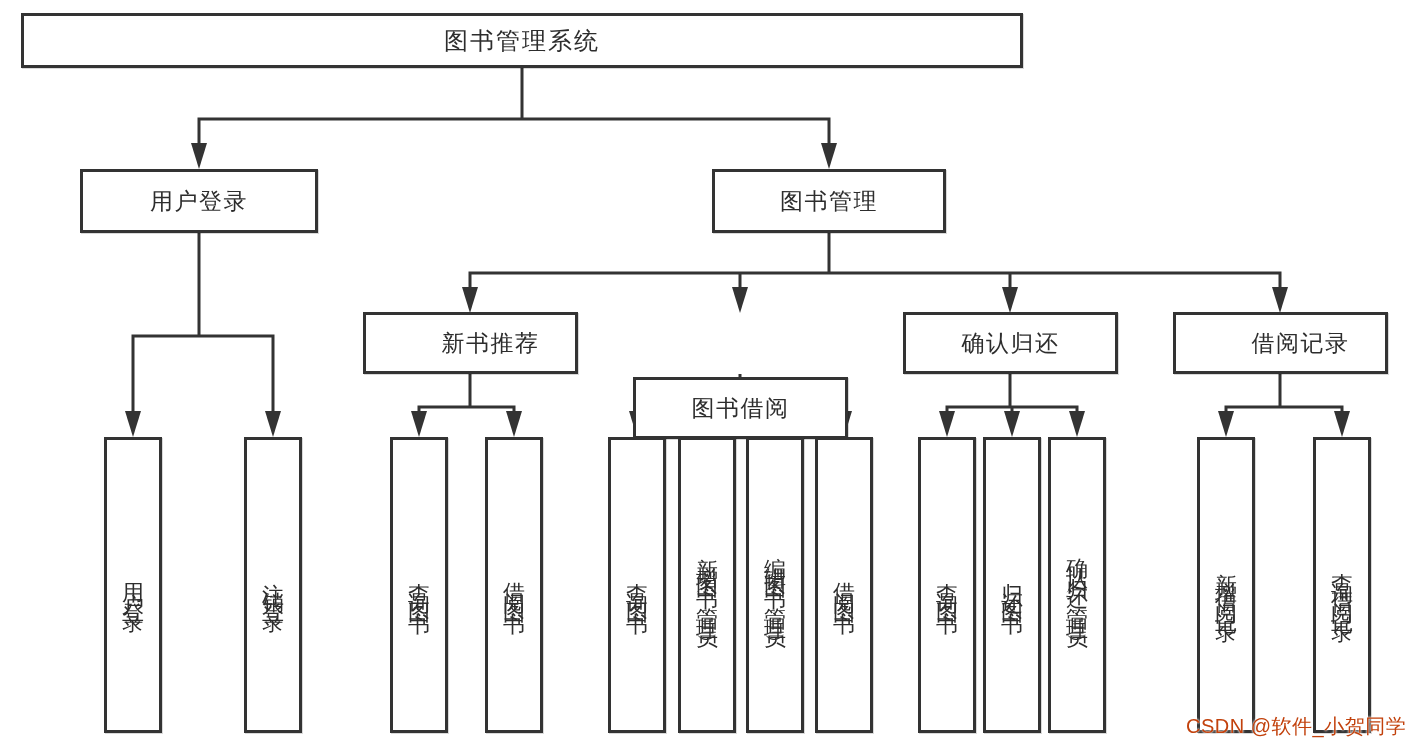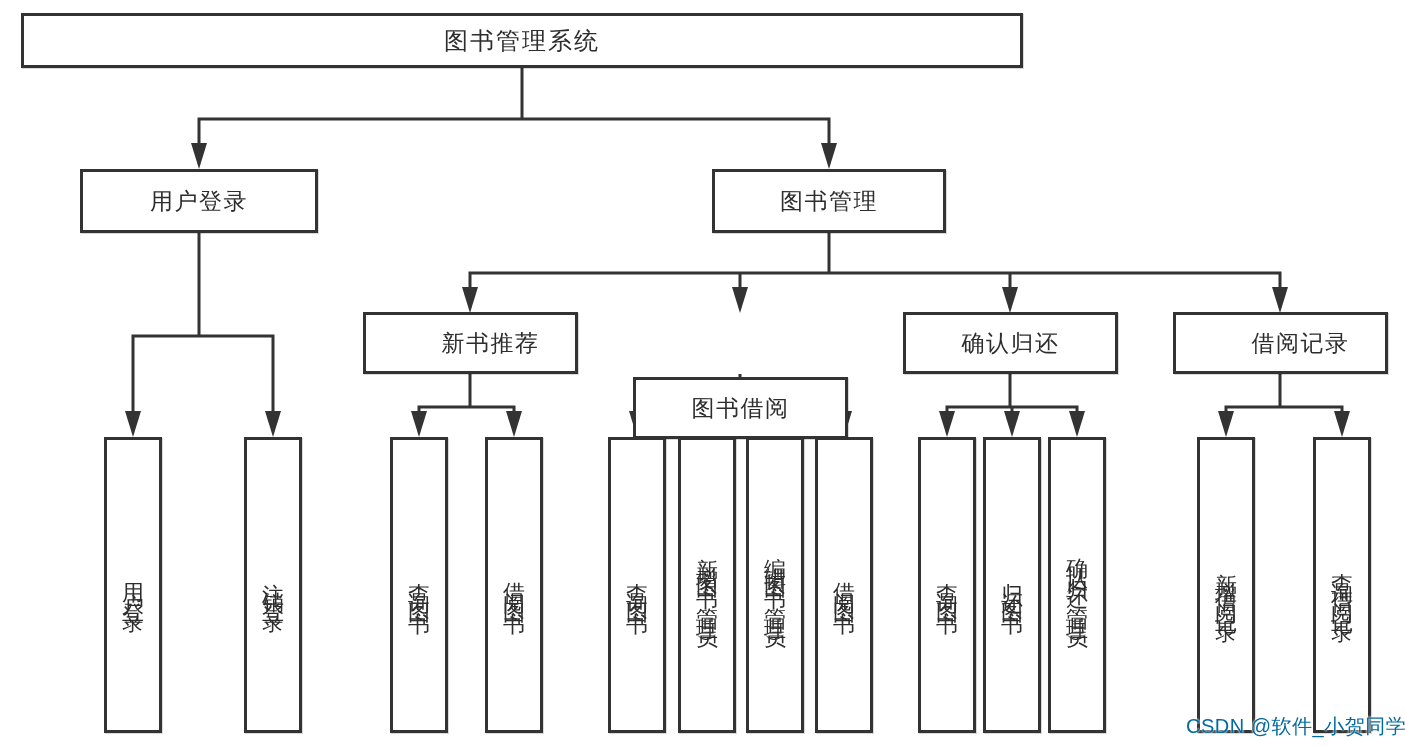--- a/index.html
+++ b/index.html
@@ -42,21 +42,21 @@
     letter-spacing: 10px;
     line-height: 1.1;
     white-space: nowrap;
   }
   .watermark {
     position: absolute;
     left: 1186px;
     top: 713px;
     font-size: 20px;
     letter-spacing: 0.5px;
-    color: #0369a1;
+    color: #c2410c;
     text-shadow: 0 0 3px #ffffff, 0 0 2px #ffffff;
     z-index: 6;
     white-space: nowrap;
   }
 </style>
 </head>
 <body>
 
 <div class="canvas">
 

